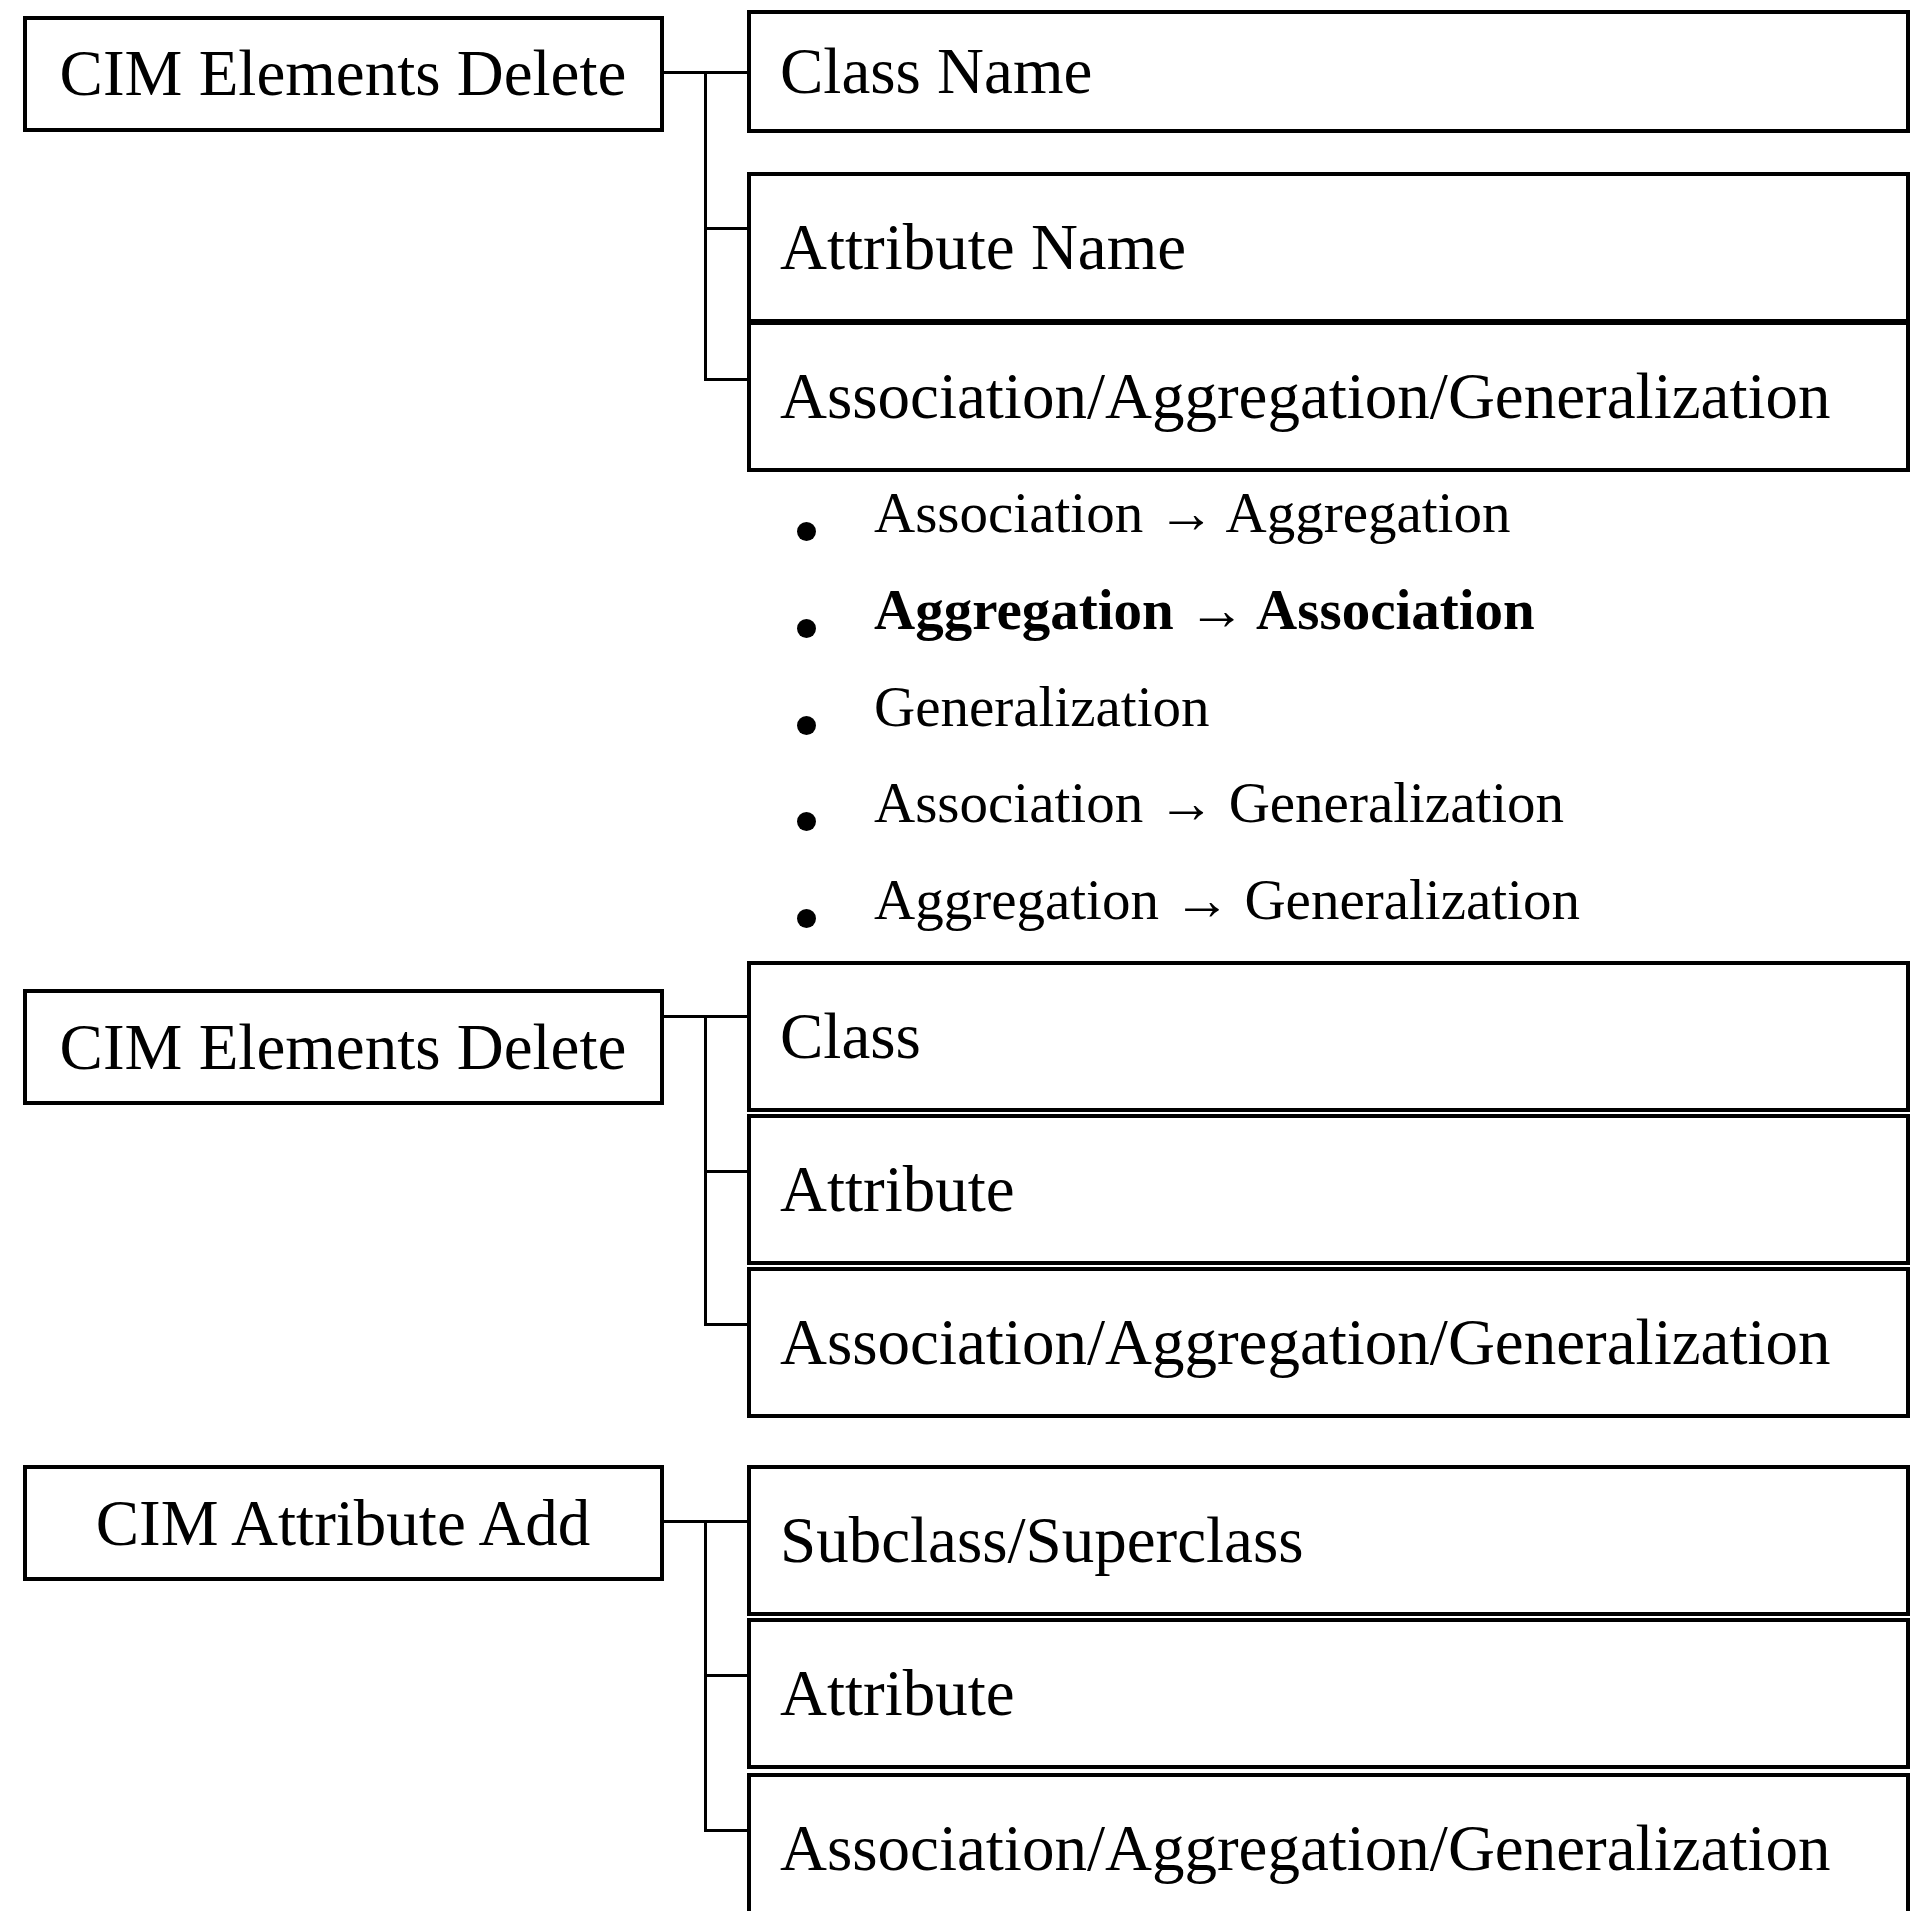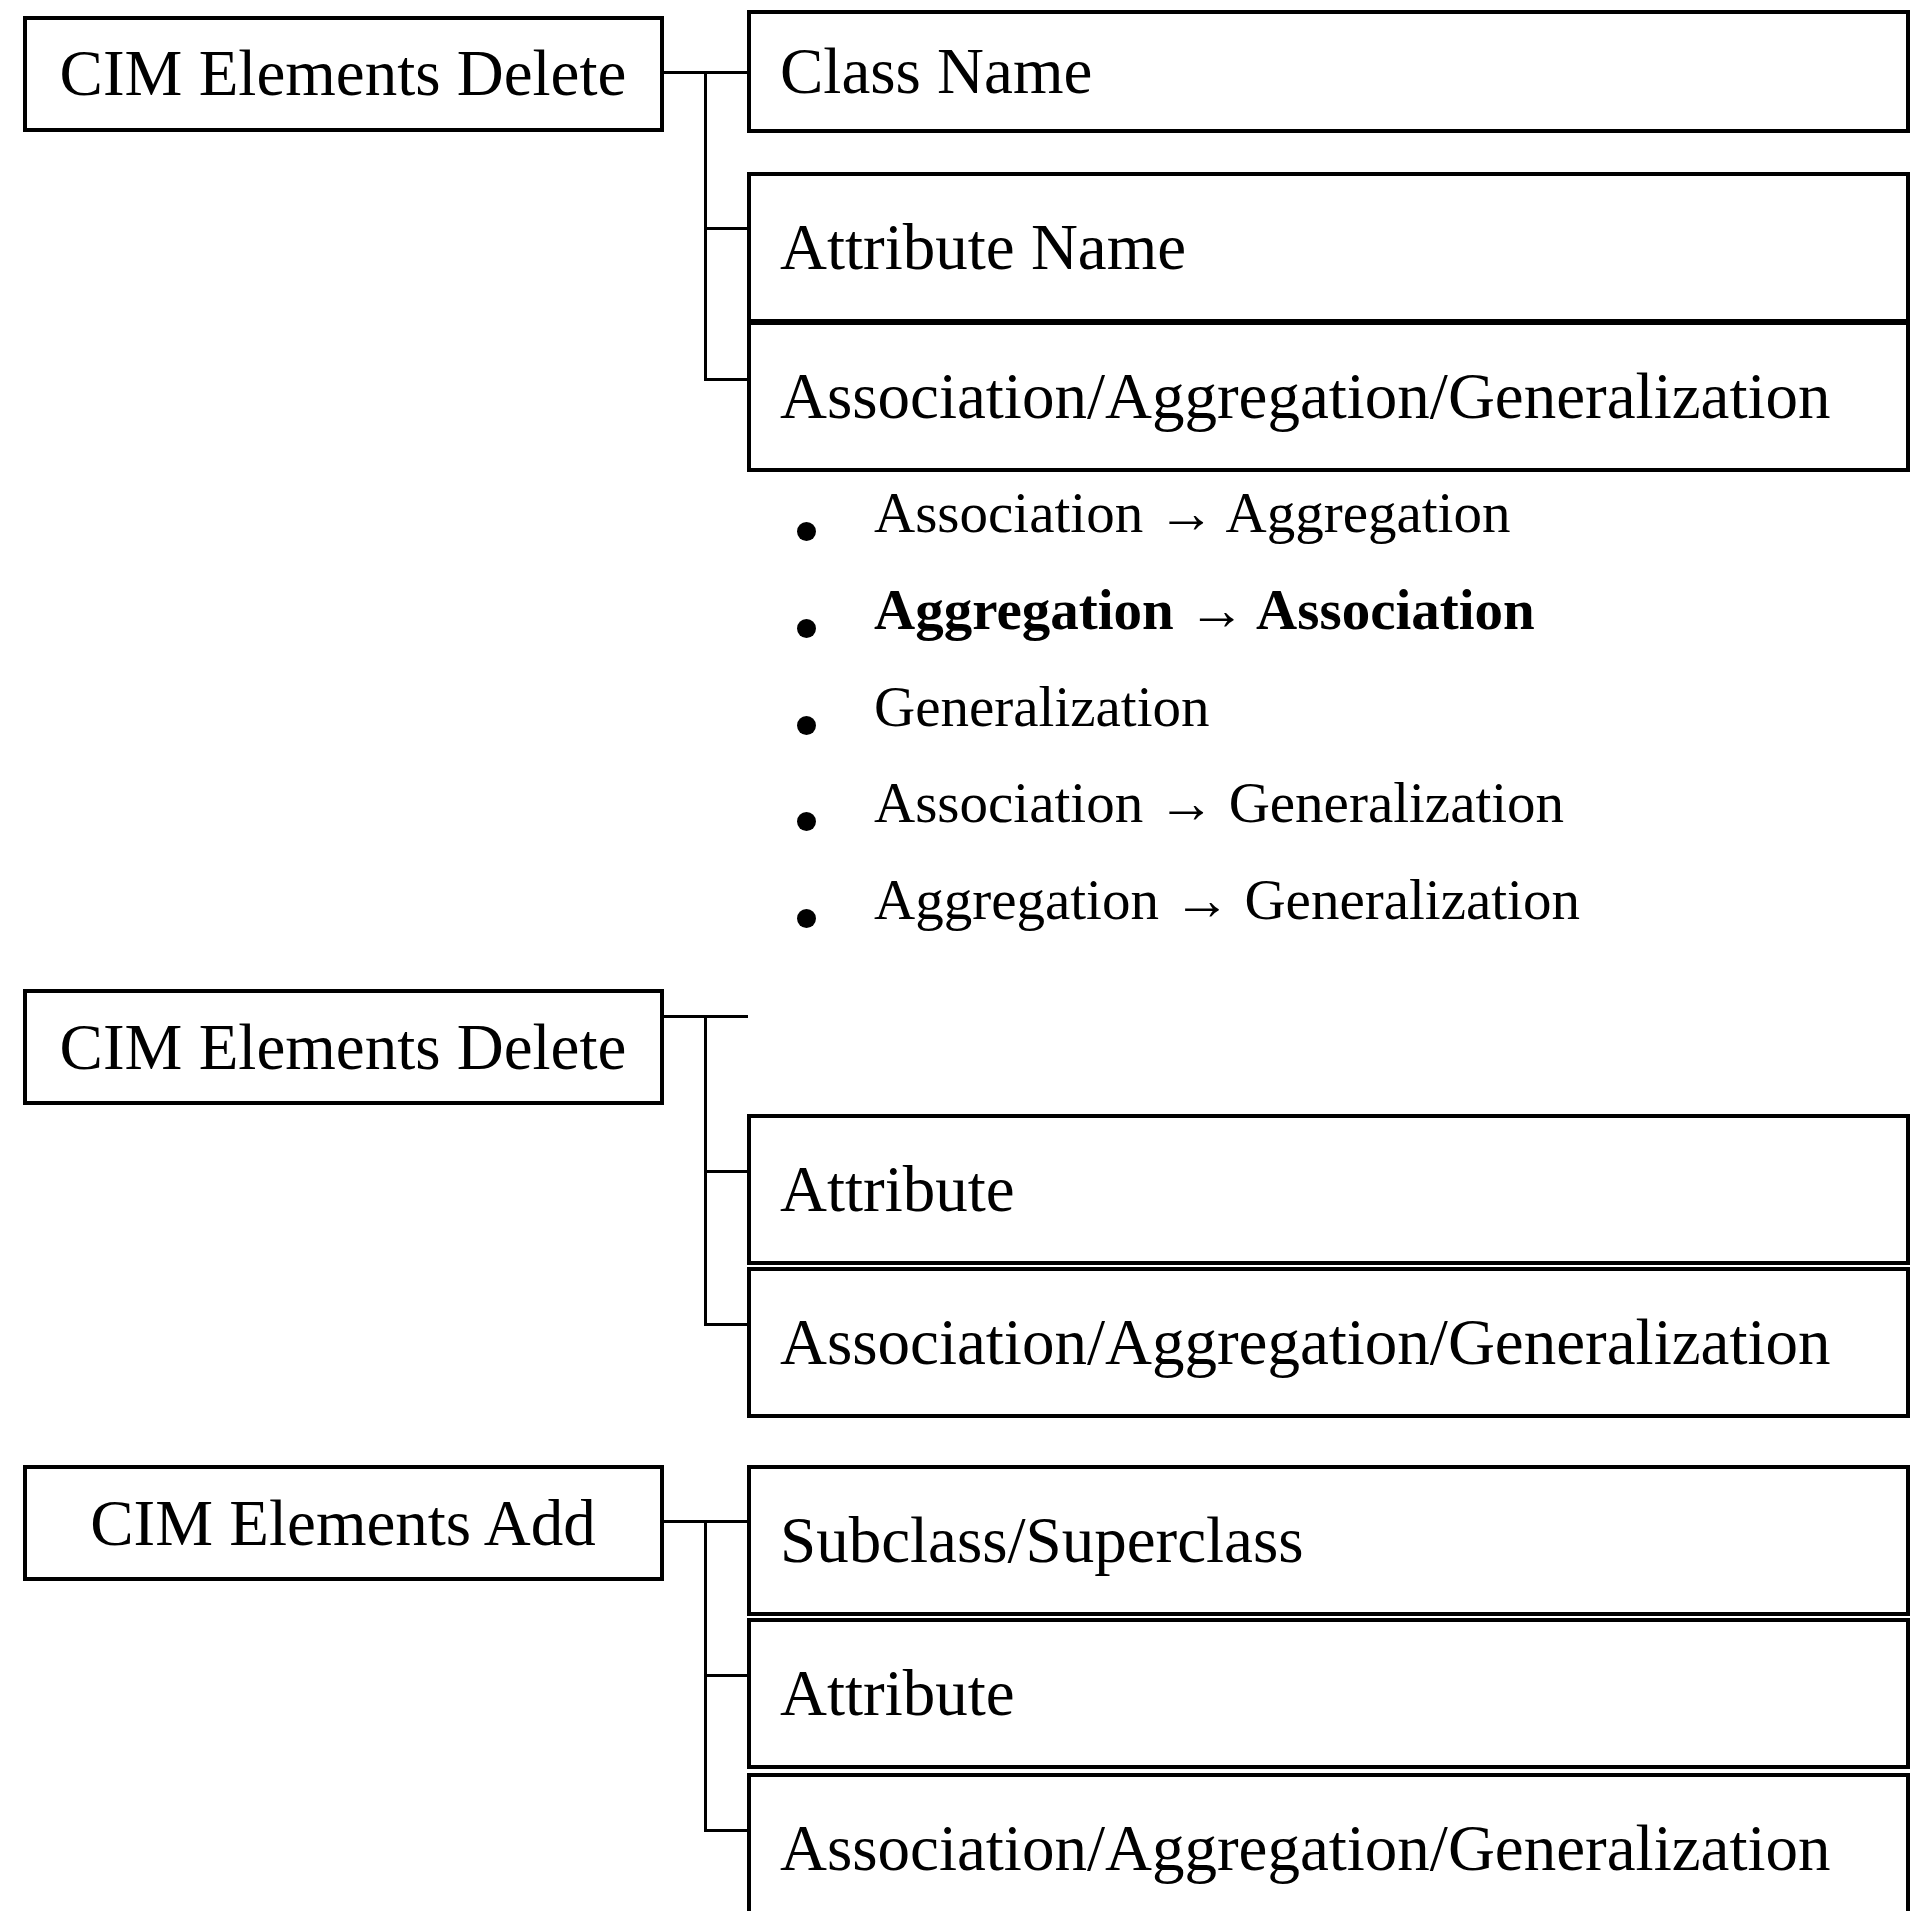--- a/index.html
+++ b/index.html
@@ -111,29 +111,32 @@
 
   <div class="box hdr" style="top:960px;margin-top:29px;">
     <span>CIM Elements Delete</span>
   </div>
 
   <div class="hline" style="left:664px; top:1015px; width:84px;"></div>
   <div class="vline" style="left:704px; top:1015px; height:311px;"></div>
   <div class="hline" style="left:704px; top:1170px; width:43px;"></div>
   <div class="hline" style="left:704px; top:1323px; width:43px;"></div>
 
+  <div class="box child" style="top:961px;">
+    <span>Class</span>
+  </div>
   <div class="box child" style="top:1114px;">
     <span>Attribute</span>
   </div>
   <div class="box child" style="top:1267px;">
     <span>Association/Aggregation/Generalization</span>
   </div>
 
   <div class="box hdr" style="top:1465px;">
-    <span>CIM Elements Add</span>
+    <span>CIM Attribute Add</span>
   </div>
 
   <div class="hline" style="left:664px; top:1520px; width:84px;"></div>
   <div class="vline" style="left:704px; top:1520px; height:312px;"></div>
   <div class="hline" style="left:704px; top:1674px; width:43px;"></div>
   <div class="hline" style="left:704px; top:1829px; width:43px;"></div>
 
   <div class="box child" style="top:1465px;">
     <span>Subclass/Superclass</span>
   </div>

